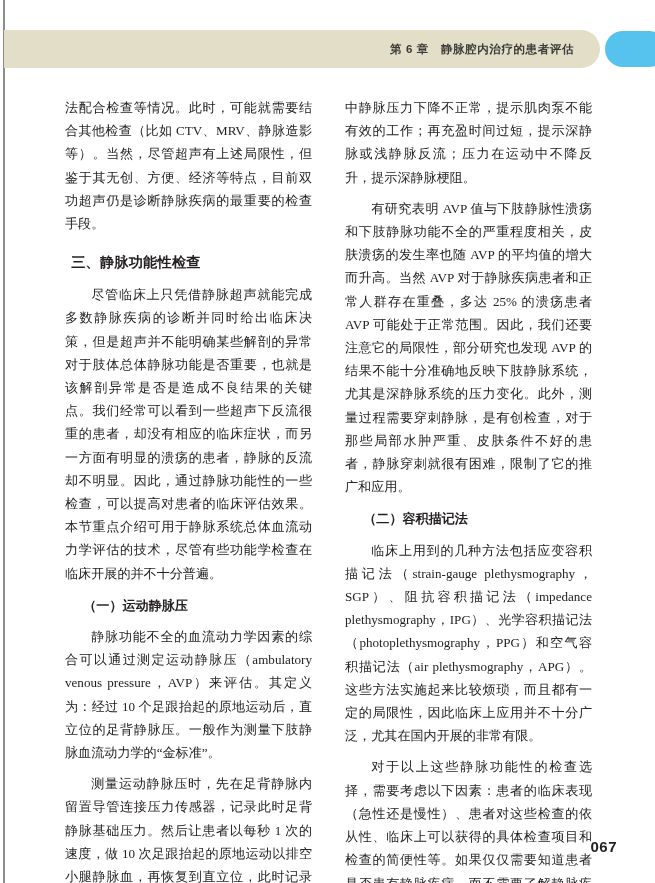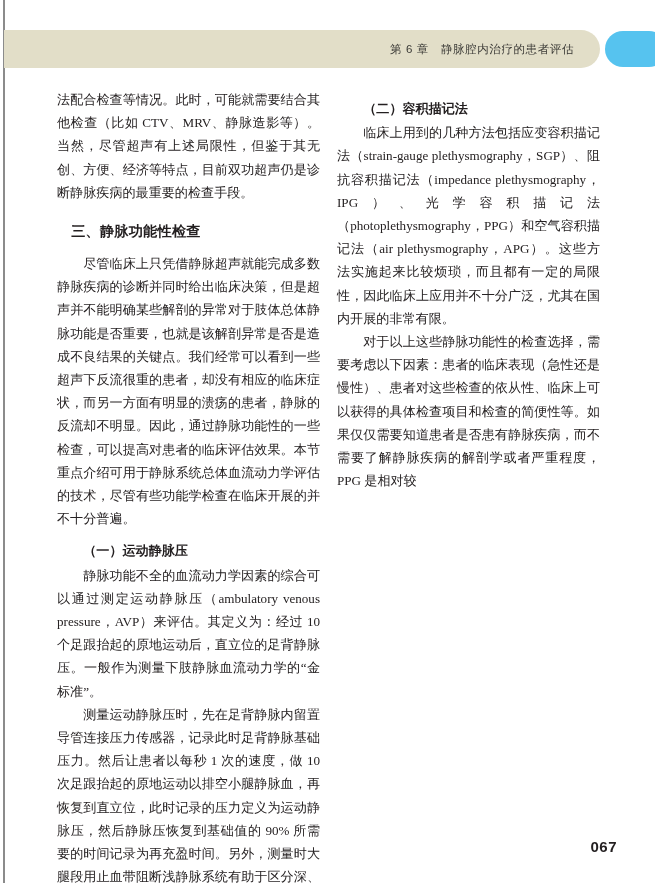--- a/index.html
+++ b/index.html
@@ -45,21 +45,21 @@
     border-radius: 0 19px 19px 0;
   }
   #header-title {
     position: absolute;
     right: 26px;
     top: 0;
     height: 22px;
     line-height: 38px;
     font-family: "Liberation Sans", "DejaVu Sans", sans-serif;
     font-size: 11.5px;
-    font-weight: normal;
+    font-weight: bold;
     color: #3b3a36;
     letter-spacing: 0.6px;
     white-space: nowrap;
   }
   #header-accent {
     position: absolute;
     left: 605px;
     top: 31px;
     width: 62px;
     height: 36px;
@@ -76,21 +76,21 @@
   }
   .column {
     position: absolute;
     top: 0;
     width: 263px;
   }
   #col-left  { left: 57px; }
   #col-right { left: 337px; }
 
   p.para {
-    margin: 0;
+    margin: 8px;
     font-size: 13.1px;
     line-height: 23.2px;
     text-align: justify;
     text-justify: inter-character;
     text-indent: 0;
     color: #262223;
     font-family: "Liberation Serif", "DejaVu Serif", serif;
   }
   p.indent { text-indent: 2em; }
 
@@ -142,20 +142,22 @@
   <div id="columns">
     <div class="column" id="col-left">
         <p class="para">法配合检查等情况。此时，可能就需要结合其他检查（比如 CTV、MRV、静脉造影等）。当然，尽管超声有上述局限性，但鉴于其无创、方便、经济等特点，目前双功超声仍是诊断静脉疾病的最重要的检查手段。</p>
         <h2 class="section-head">三、静脉功能性检查</h2>
         <p class="para indent">尽管临床上只凭借静脉超声就能完成多数静脉疾病的诊断并同时给出临床决策，但是超声并不能明确某些解剖的异常对于肢体总体静脉功能是否重要，也就是该解剖异常是否是造成不良结果的关键点。我们经常可以看到一些超声下反流很重的患者，却没有相应的临床症状，而另一方面有明显的溃疡的患者，静脉的反流却不明显。因此，通过静脉功能性的一些检查，可以提高对患者的临床评估效果。本节重点介绍可用于静脉系统总体血流动力学评估的技术，尽管有些功能学检查在临床开展的并不十分普遍。</p>
         <h3 class="sub-head">（一）运动静脉压</h3>
         <p class="para indent">静脉功能不全的血流动力学因素的综合可以通过测定运动静脉压（ambulatory venous pressure，AVP）来评估。其定义为：经过 10 个足跟抬起的原地运动后，直立位的足背静脉压。一般作为测量下肢静脉血流动力学的“金标准”。</p>
         <p class="para indent">测量运动静脉压时，先在足背静脉内留置导管连接压力传感器，记录此时足背静脉基础压力。然后让患者以每秒 1 次的速度，做 10 次足跟抬起的原地运动以排空小腿静脉血，再恢复到直立位，此时记录的压力定义为运动静脉压，然后静脉压恢复到基础值的 90% 所需要的时间记录为再充盈时间。另外，测量时大腿段用止血带阻断浅静脉系统有助于区分深、浅静脉压力。</p>
       </div>
     <div class="column" id="col-right">
+        <p class="para">中静脉压力下降不正常，提示肌肉泵不能有效的工作；再充盈时间过短，提示深静脉或浅静脉反流；压力在运动中不降反升，提示深静脉梗阻。</p>
+        <p class="para indent">有研究表明 AVP 值与下肢静脉性溃疡和下肢静脉功能不全的严重程度相关，皮肤溃疡的发生率也随 AVP 的平均值的增大而升高。当然 AVP 对于静脉疾病患者和正常人群存在重叠，多达 25% 的溃疡患者 AVP 可能处于正常范围。因此，我们还要注意它的局限性，部分研究也发现 AVP 的结果不能十分准确地反映下肢静脉系统，尤其是深静脉系统的压力变化。此外，测量过程需要穿刺静脉，是有创检查，对于那些局部水肿严重、皮肤条件不好的患者，静脉穿刺就很有困难，限制了它的推广和应用。</p>
         <h3 class="sub-head">（二）容积描记法</h3>
         <p class="para indent">临床上用到的几种方法包括应变容积描记法（strain-gauge plethysmography，SGP）、阻抗容积描记法（impedance plethysmography，IPG）、光学容积描记法（photoplethysmography，PPG）和空气容积描记法（air plethysmography，APG）。这些方法实施起来比较烦琐，而且都有一定的局限性，因此临床上应用并不十分广泛，尤其在国内开展的非常有限。</p>
         <p class="para indent">对于以上这些静脉功能性的检查选择，需要考虑以下因素：患者的临床表现（急性还是慢性）、患者对这些检查的依从性、临床上可以获得的具体检查项目和检查的简便性等。如果仅仅需要知道患者是否患有静脉疾病，而不需要了解静脉疾病的解剖学或者严重程度，PPG 是相对较</p>
       </div>
   </div>
 
   <div id="folio">067</div>
 
 </div>
 

